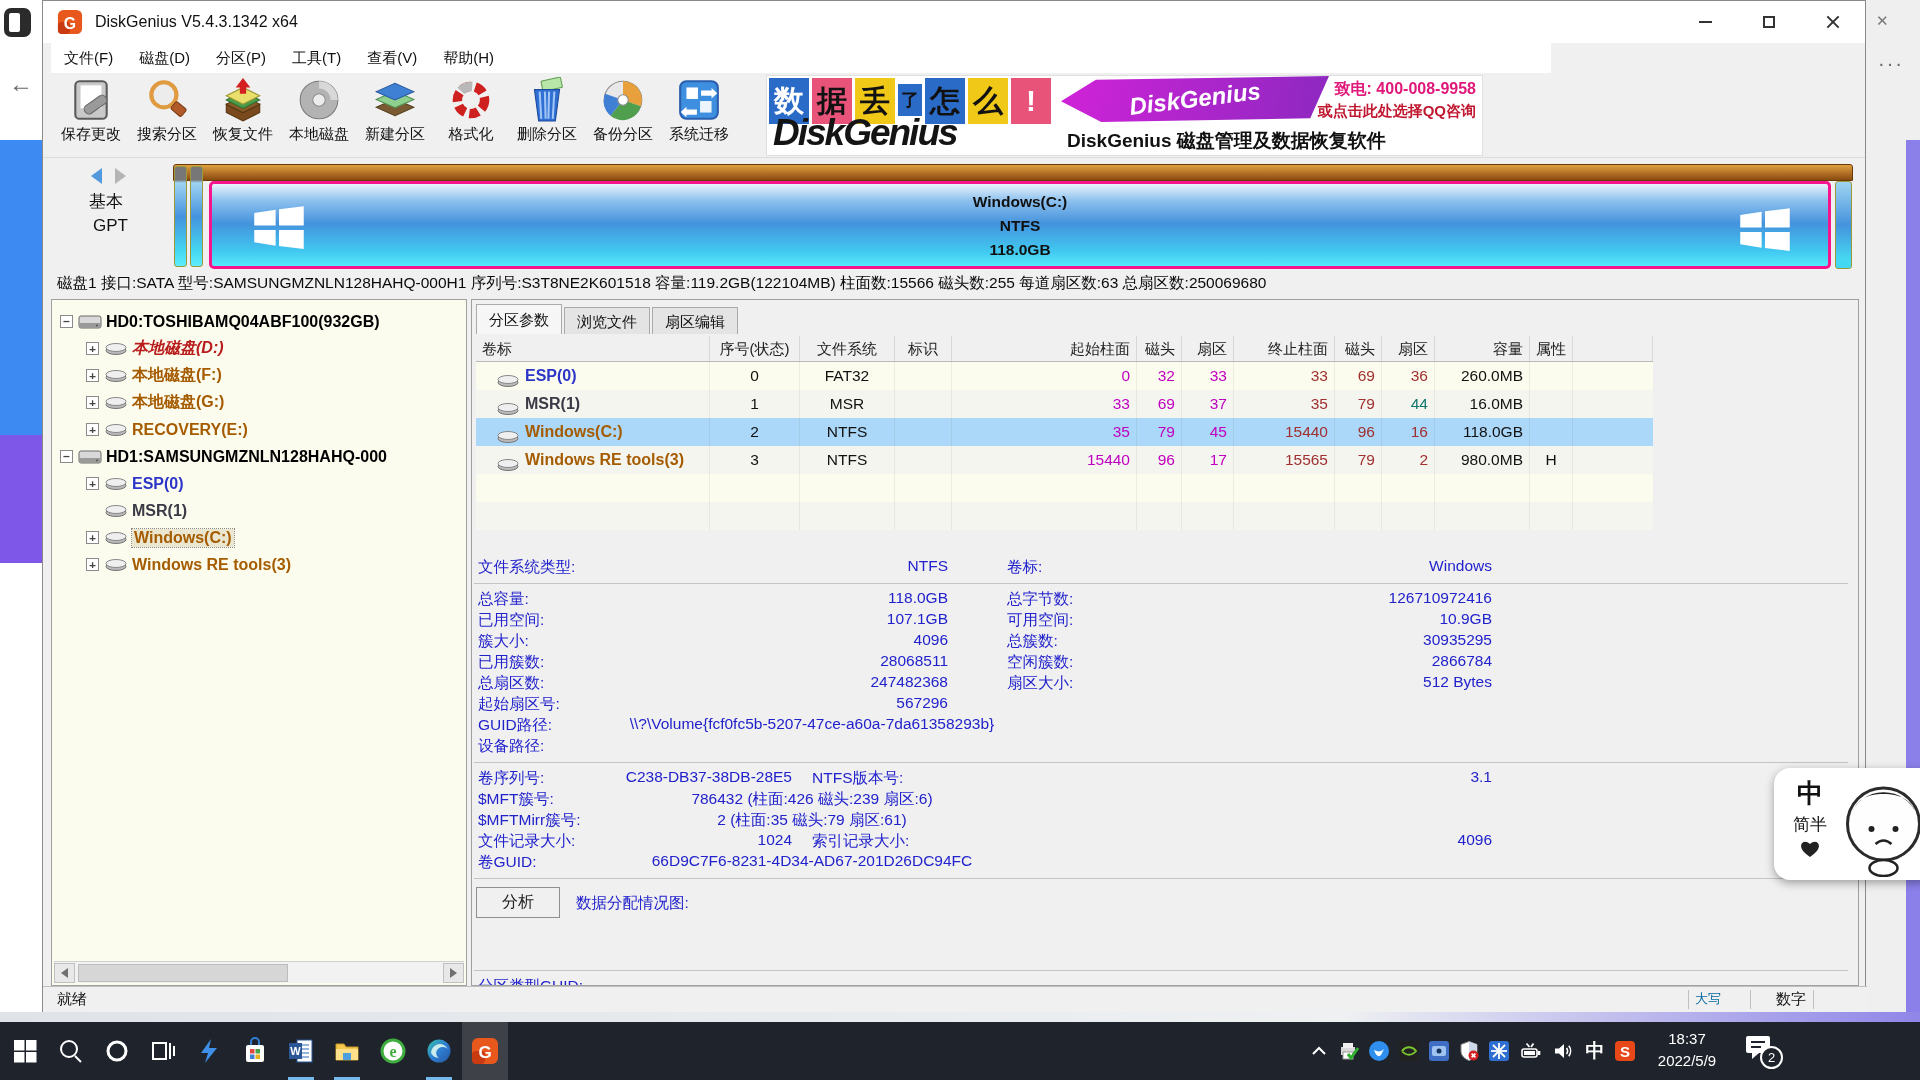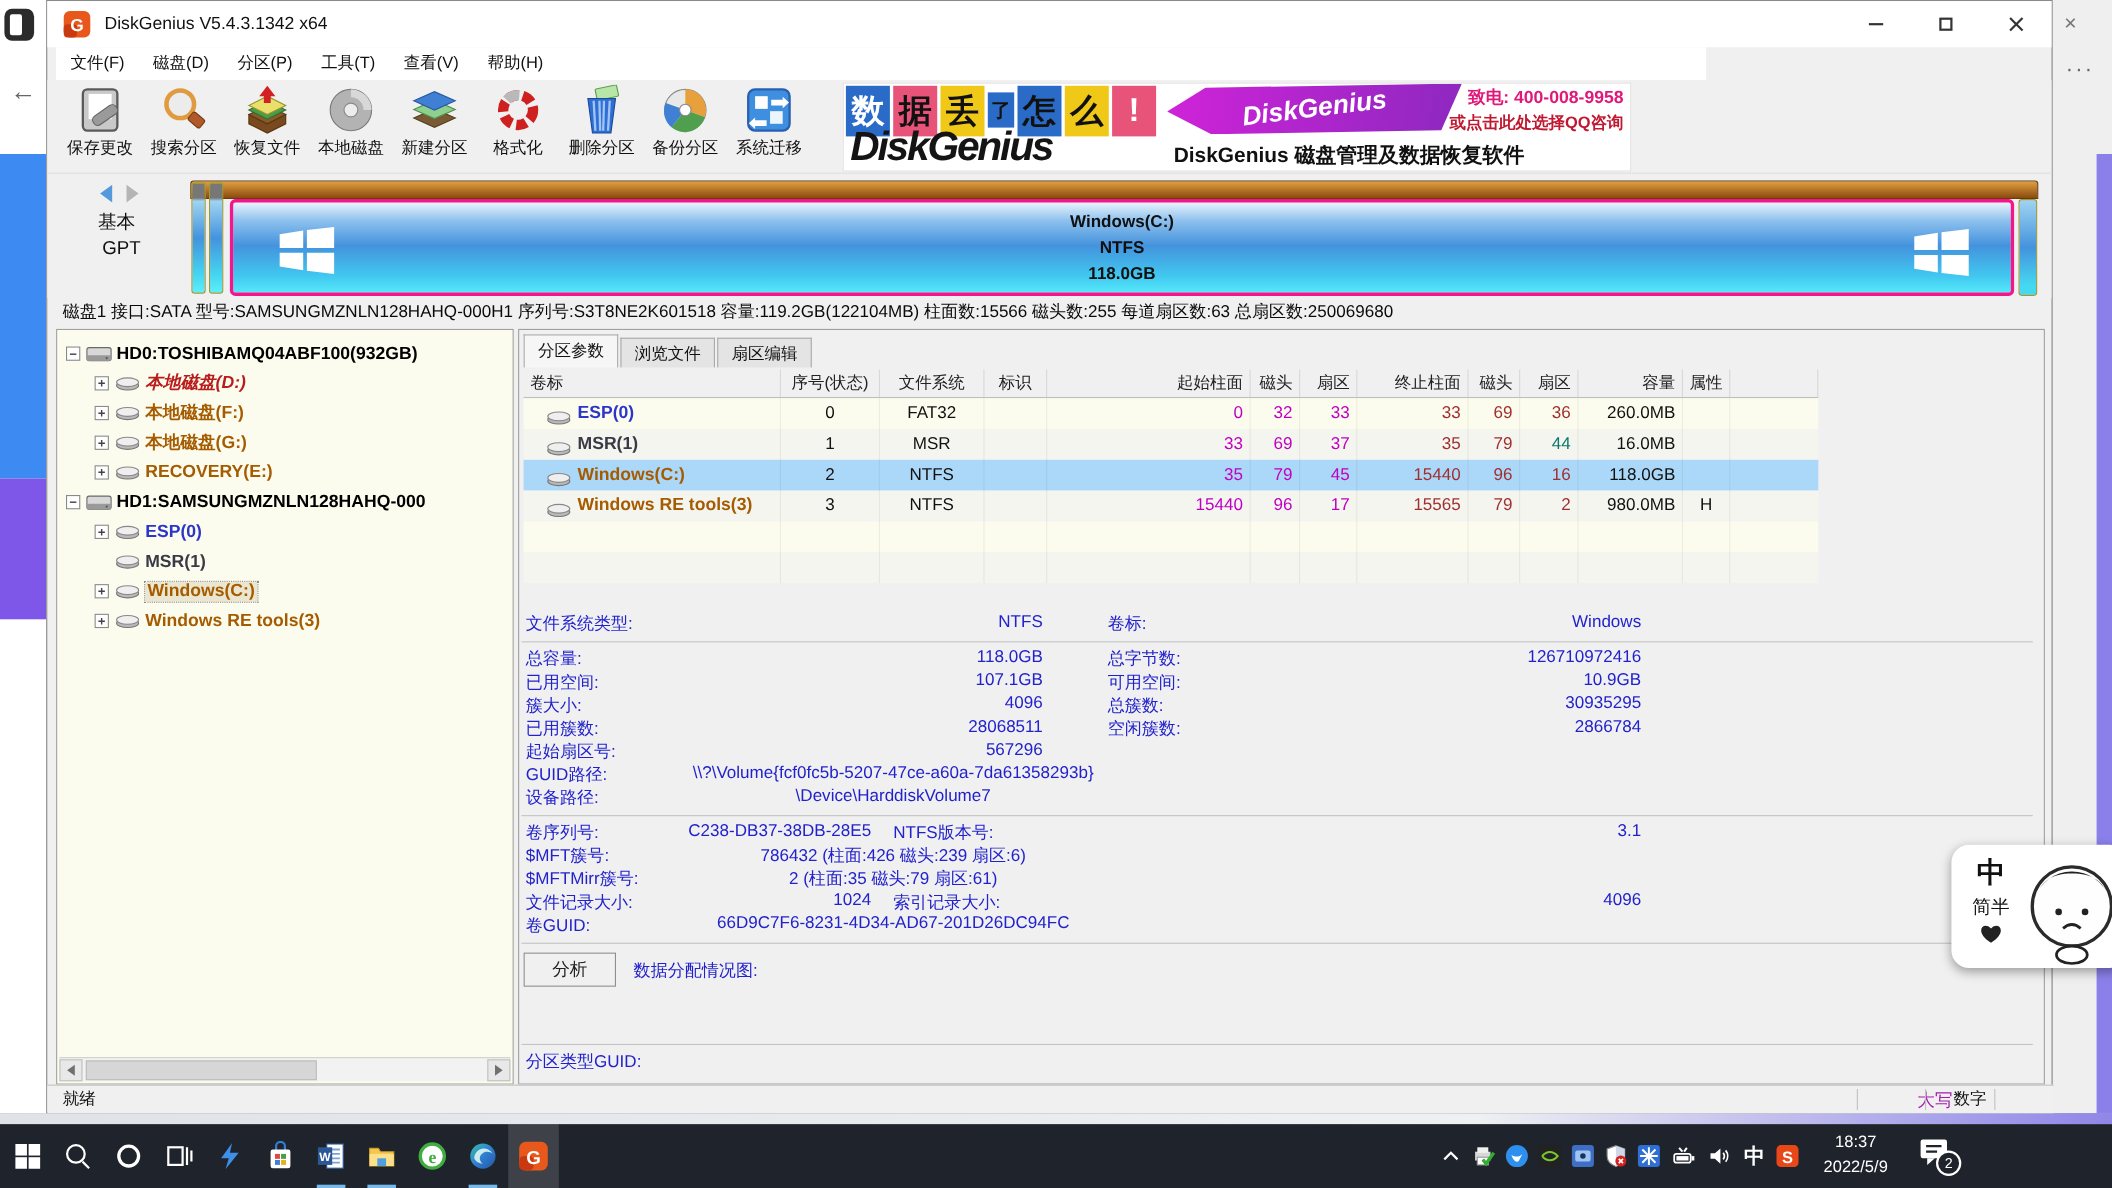--- a/index.html
+++ b/index.html
@@ -109,21 +109,21 @@
 .d-rv{position:absolute;left:710px;width:310px;text-align:right;color:#2222cc;font-size:15.5px}
 .d-hr{height:1px;background:#c4c4c4;margin:5px 2px 5px 2px;width:1374px}
 #analyze-row{position:relative;height:38px;margin-top:8px}
 #analyze-btn{position:absolute;left:4px;top:0;width:84px;height:31px;background:#f0f0f0;border:1px solid #8f8f8f;font-size:16px;color:#222;font-family:inherit}
 #alloc-label{position:absolute;left:104px;top:6px;font-size:15.5px;color:#2222cc}
 #alloc-spacer{height:40px}
 
 #statusbar{left:0;top:985px;width:1824px;height:26px;background:#f0f0f0;border-top:1px solid #c0c0c0}
 #sb-ready{left:14px;top:3px;font-size:15px;color:#111}
 .sb-sep{top:3px;width:1px;height:19px;background:#c0c0c0}
-#sb-caps{left:1652px;top:3px;width:80px;text-align:right;font-size:16px;color:#a21caf}
+#sb-caps{left:1652px;top:3px;width:80px;text-align:left;font-size:13px;color:#0369a1}
 #sb-num{left:1708px;top:3px;width:80px;text-align:center;font-size:15px;color:#111}
 
 #taskbar{left:0;top:1022px;width:1920px;height:58px;background:#1f232b}
 #tb-apps{position:absolute;left:2px;top:0;height:58px;display:flex}
 .tb-app{position:relative;width:46px;height:58px;display:flex;align-items:center;justify-content:center}
 .tb-app.active{background:rgba(255,255,255,.14)}
 .tb-ic{width:28px;height:28px}
 .tb-ic svg{width:28px;height:28px}
 .tb-underline{position:absolute;left:10px;bottom:0;width:26px;height:3px;background:#76b9ed}
 .tray-item{position:absolute;top:16px;width:26px;height:26px;display:flex;align-items:center;justify-content:center}
@@ -594,30 +594,35 @@
             <span class="d-rlab">总簇数:</span>
             <span class="d-rv">30935295</span>
           </div>
           <div class="d-row">
             <span class="d-lab">已用簇数:</span>
             <span class="d-lv">28068511</span>
             <span class="d-rlab">空闲簇数:</span>
             <span class="d-rv">2866784</span>
           </div>
           <div class="d-row">
+            <span class="d-lab">总扇区数:</span>
+            <span class="d-lv">247482368</span>
+            <span class="d-rlab">扇区大小:</span>
+            <span class="d-rv">512 Bytes</span>
+          </div>
+          <div class="d-row">
             <span class="d-lab">起始扇区号:</span>
             <span class="d-lv">567296</span>
           </div>
           <div class="d-row">
             <span class="d-lab">GUID路径:</span>
             <span class="d-lv w">\\?\Volume{fcf0fc5b-5207-47ce-a60a-7da61358293b}</span>
           </div>
           <div class="d-row">
             <span class="d-lab">设备路径:</span>
-            <span class="d-lv w">\Device\HarddiskVolume7</span>
           </div>
           <div class="d-hr"></div>
           <div class="d-row">
             <span class="d-lab">卷序列号:</span>
             <span class="d-lv m">C238-DB37-38DB-28E5</span>
             <span class="d-rlab m">NTFS版本号:</span>
             <span class="d-rv">3.1</span>
           </div>
           <div class="d-row">
             <span class="d-lab">$MFT簇号:</span>

